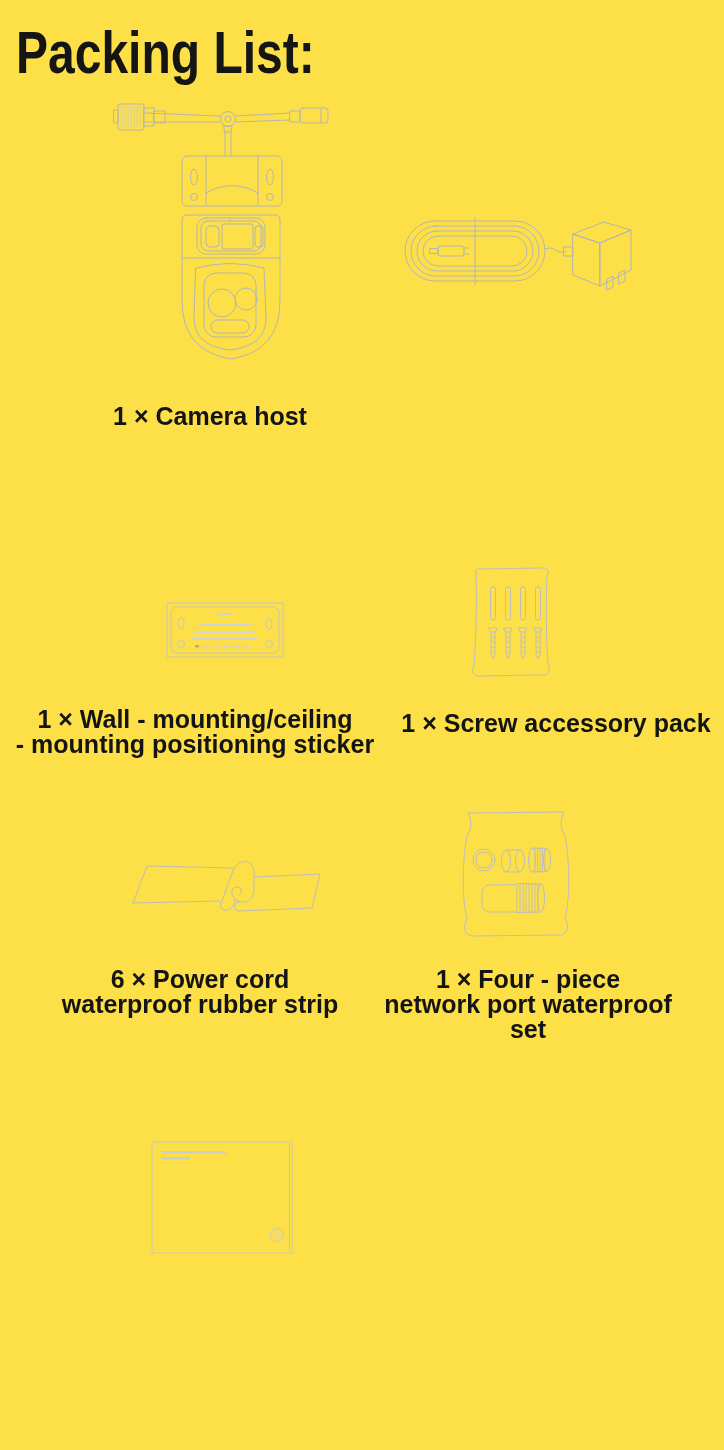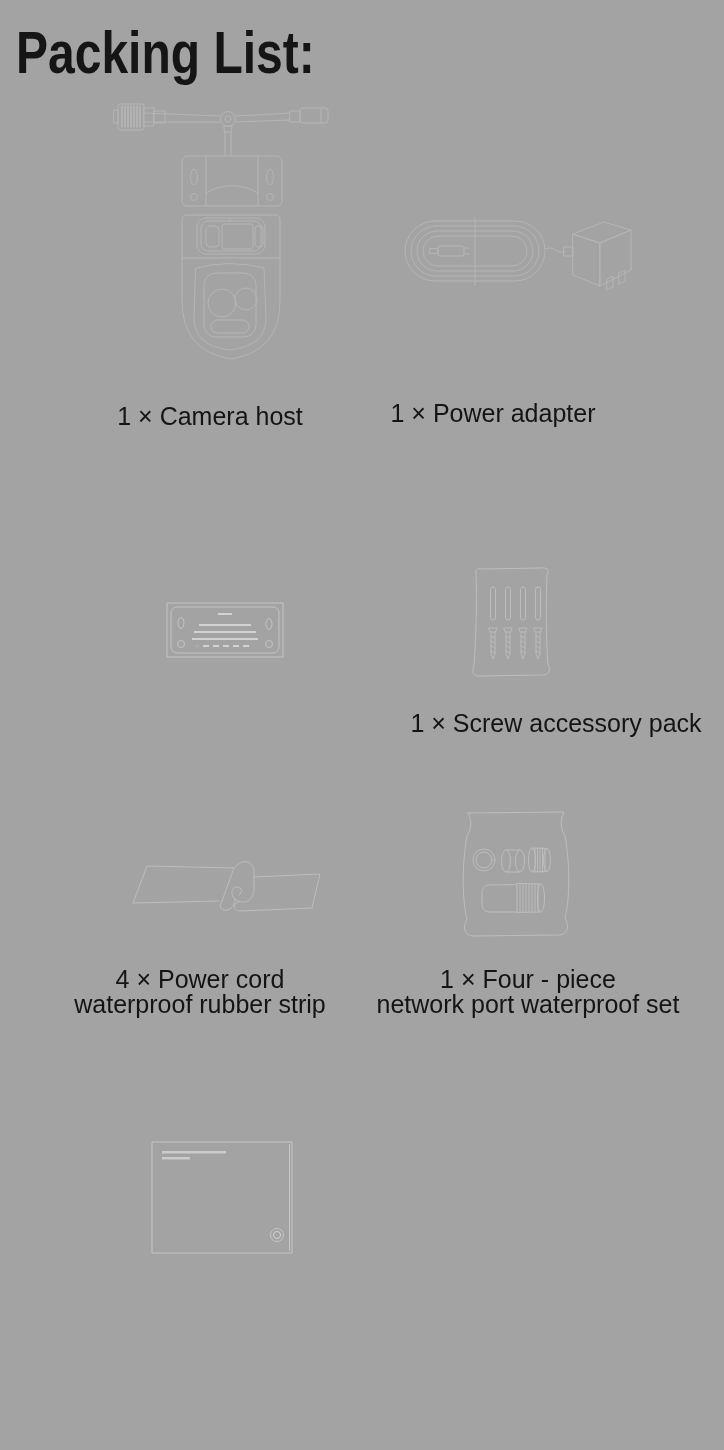--- a/index.html
+++ b/index.html
@@ -1,34 +1,35 @@
 <!DOCTYPE html>
 <html><head>
 <meta charset="utf-8">
 <style>
   html,body{margin:0;padding:0;background:#ffffff;}
   .page{
     position:relative;
     width:724px;height:1450px;
-    background:#a3a3a3;
+    background:#fde047;
     font-family:"Liberation Sans",sans-serif;
     color:#141414;
     overflow:hidden;
   }
   .title{
     position:absolute;left:16px;top:20px;
     font-size:60px;font-weight:700;line-height:66px;
     transform:scaleX(0.8);transform-origin:left top;
     white-space:nowrap;color:#151515;
   }
   .label{
     position:absolute;
     font-size:25px;line-height:25px;
     text-align:center;white-space:pre-line;
     color:#141414;
+    font-weight:bold;
   }
   .drawing{position:absolute;}
   .drawing svg{display:block;overflow:visible;}
 </style>
 </head>
 <body>
 
 <div class="page">
 
   <div class="title">Packing List:</div>
@@ -225,20 +226,21 @@
         <circle cx="128" cy="97" r="3.5" stroke="#d6d6d6"></circle>
       </g>
       <g fill="#cccccc" stroke="none">
         <rect x="13" y="13" width="64" height="2.5"></rect>
         <rect x="13" y="19" width="28" height="2.5"></rect>
       </g>
     </svg>
   </div>
 
   <div class="label" style="left:60px;top:404px;width:300px;">1 × Camera host</div>
-  <div class="label" style="left:343px;top:401px;width:300px;">1 × Power adapter</div>
+  <div class="label" style="left:15px;top:707px;width:360px;">1 × Wall - mounting/ceiling
+- mounting positioning sticker</div>
   <div class="label" style="left:386px;top:711px;width:340px;">1 × Screw accessory pack</div>
-  <div class="label" style="left:35px;top:967px;width:330px;">4 × Power cord
+  <div class="label" style="left:35px;top:967px;width:330px;">6 × Power cord
 waterproof rubber strip</div>
   <div class="label" style="left:363px;top:967px;width:330px;text-align:center;">1 × Four - piece
 network port waterproof set</div>
 
 </div>
 
 </body></html>

